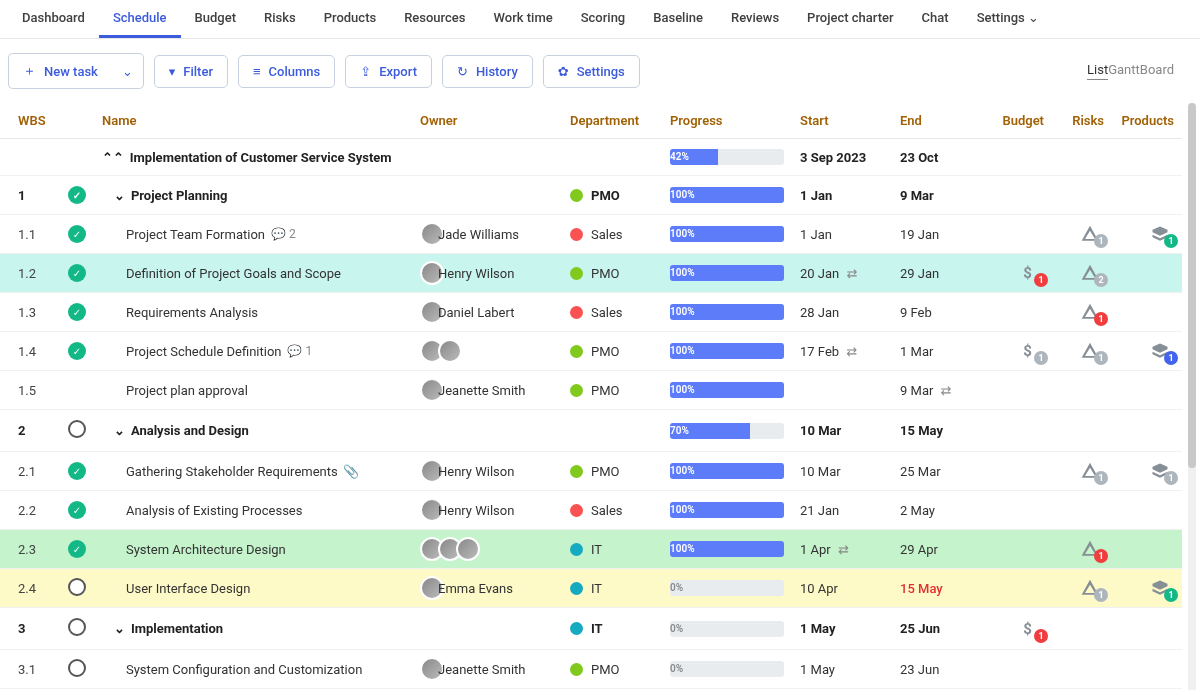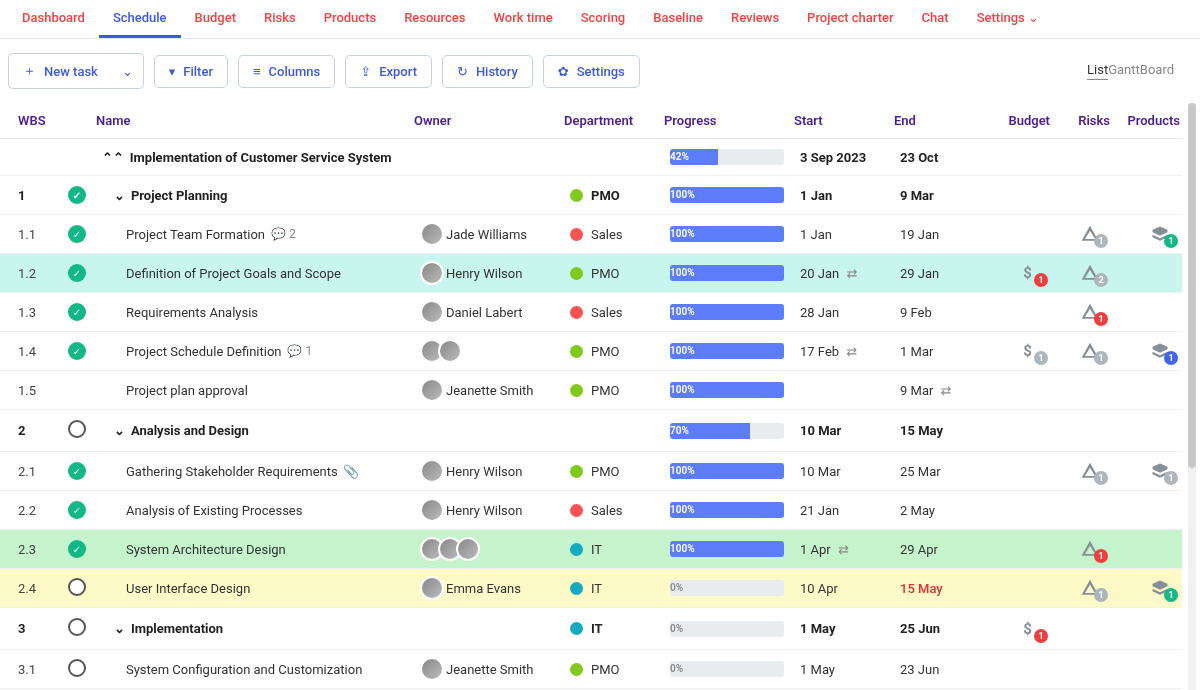--- a/index.html
+++ b/index.html
@@ -1,50 +1,50 @@
 <!DOCTYPE html>
 <html><head>
 <meta charset="utf-8">
 <style>
 *{box-sizing:border-box;margin:0;padding:0;font-family:-apple-system,BlinkMacSystemFont,"Segoe UI",Roboto,Arial,sans-serif}
 body{background:#fff;color:#333;font-size:13px}
 .tabs{display:flex;gap:0;border-bottom:1px solid #e5e7eb;padding:0 8px}
-.tab{padding:10px 14px;color:#ef4444;cursor:pointer;font-weight:500;border-bottom:3px solid transparent}
+.tab{padding:10px 14px;color:#404040;cursor:pointer;font-weight:500;border-bottom:3px solid transparent}
 .tab.active{color:#3b5bdb;border-bottom-color:#3b5bdb}
 .toolbar{display:flex;align-items:center;padding:14px 8px;gap:10px}
 .btn{display:inline-flex;align-items:center;gap:8px;border:1px solid #c8d0e0;border-radius:5px;background:#fff;padding:8px 14px;color:#3b5bdb;cursor:pointer;font-size:13px;font-weight:500}
 .btn.plus{border-right:none;border-top-right-radius:0;border-bottom-right-radius:0}
 .btn.caret{border-left:none;border-top-left-radius:0;border-bottom-left-radius:0;padding:8px 10px}
 .btn-group{display:inline-flex}
 .views{margin-left:auto;display:flex;gap:0;color:#888;padding-right:18px}
 .views span{cursor:pointer}
 .views .active{color:#333;border-bottom:1px solid #888;padding-bottom:2px}
 .grid-wrap{position:relative;height:608px;overflow:hidden}
 .scrollbar{position:absolute;right:4px;top:0;bottom:0;width:8px;background:#f0f0f0;border-radius:4px}
 .scrollbar-thumb{position:absolute;top:0;width:100%;height:60%;background:#c8c8c8;border-radius:4px}
 table{width:calc(100% - 18px);border-collapse:collapse}
-th{text-align:left;font-weight:600;color:#4c1d95;padding:10px 2px;font-size:13px;border-bottom:1px solid #e5e7eb}
+th{text-align:left;font-weight:600;color:#a16207;padding:10px 8px;font-size:13px;border-bottom:1px solid #e5e7eb}
 th:first-child{padding-left:18px}
 td{padding:7px 8px;vertical-align:middle;font-size:13px;color:#333}
 tr.row{border-top:1px solid #f0f0f0}
 tr.summary td{font-weight:700;color:#222;padding-top:10px;padding-bottom:10px}
 tr.hl-cyan{background:#c9f5ef}
 tr.hl-green{background:#c5f3cb}
 tr.hl-yellow{background:#fdfac8}
 .wbs{padding-left:18px;width:50px;color:#444}
 .status{width:30px}
 .status-ico{width:18px;height:18px;border-radius:50%;display:inline-flex;align-items:center;justify-content:center}
 .done{background:#12b886;color:#fff;font-size:10px}
 .open{border:2px solid #555;background:#fff}
 .diamond{width:14px;height:14px;background:#12b886;transform:rotate(45deg);border-radius:2px}
 .name{display:flex;align-items:center;gap:6px}
 .indent1{padding-left:12px}
 .indent2{padding-left:24px}
 .bold{font-weight:700}
-.owner{display:flex;align-items:center;gap:8px}
+.owner{display:flex;align-items:center;}
 .ava{width:24px;height:24px;border-radius:50%;background:linear-gradient(135deg,#888,#bbb);display:inline-block;flex-shrink:0}
 .ava-group{display:inline-flex}
 .ava-group .ava{margin-right:-6px;border:2px solid #fff}
 .dept{display:flex;align-items:center;gap:8px}
 .dot{width:13px;height:13px;border-radius:50%;flex-shrink:0}
 .d-pmo{background:#82c91e}
 .d-sales{background:#fa5252}
 .d-it{background:#15aabf}
 .prog{width:110px}
 .bar{height:16px;border-radius:3px;background:#e9ecef;position:relative;overflow:hidden}

